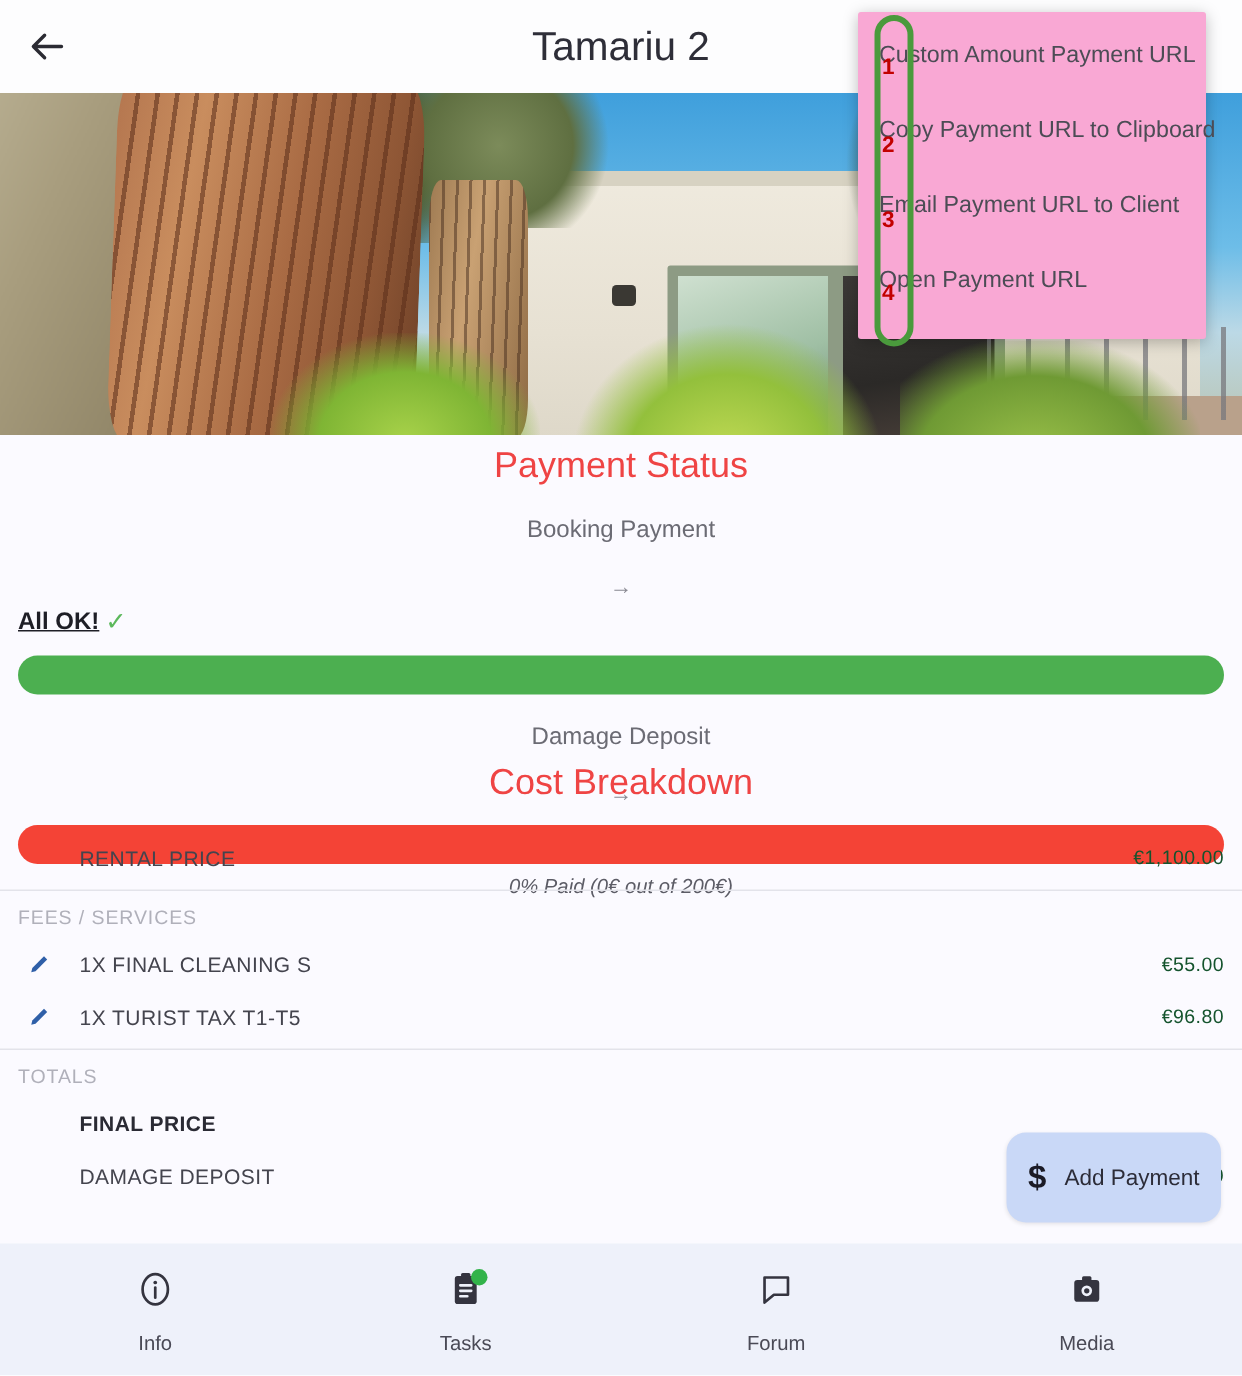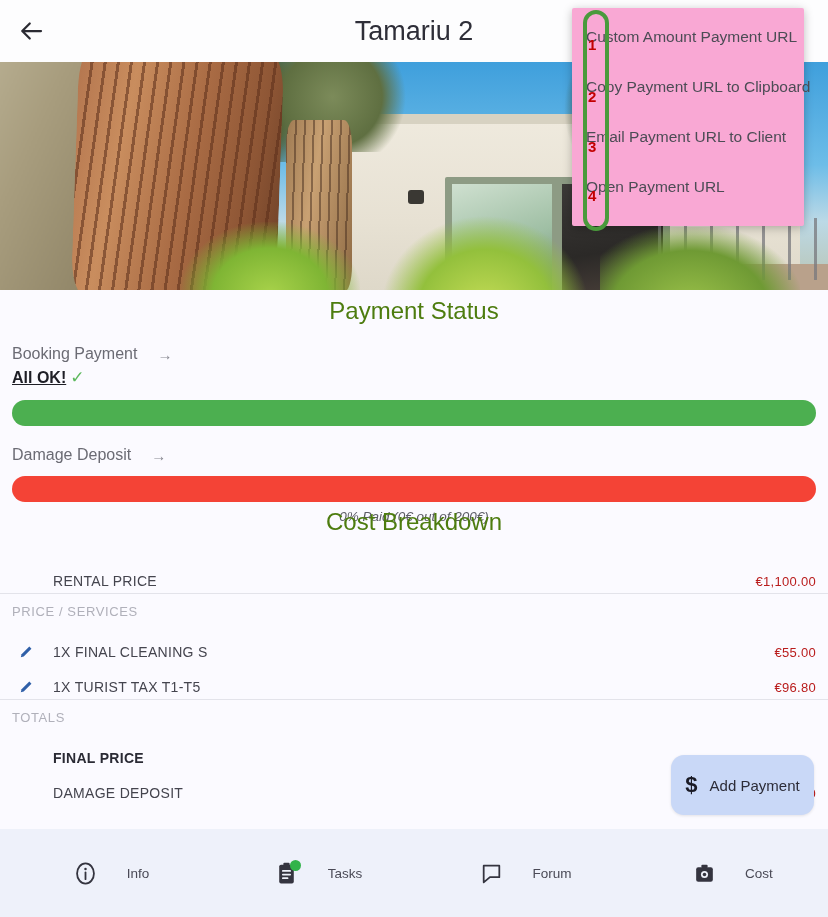--- a/index.html
+++ b/index.html
@@ -195,30 +195,30 @@
     z-index: 9;
     font-size: 15px; font-weight: bold;
     color: #c20000;
     font-family: "Liberation Sans", sans-serif;
     pointer-events: none;
   }
 
   
   .section-title {
     text-align: center;
-    font-size: 24px; color: #4d7c0f; font-weight: 400;
+    font-size: 24px; color: #ef4444; font-weight: 400;
   }
   .pay-status { position: absolute; top: 290px; left: 0; width: 828px; }
   .pay-status .section-title { padding-top: 7px; }
 
   .pay-block { padding: 0 12px; }
   .pay-label {
     font-size: 16px; color: #6b6b74;
     margin-top: 20px;
-    display: flex; align-items: center; gap: 20px;
+    display: flex; align-items: center; gap: 20px; flex-direction: column;
   }
   .arrow-glyph { font-size: 15px; color: #8a8a93; }
   .pay-sub {
     font-size: 16px; color: #1e1e26; font-weight: bold;
     margin-top: 4px;
     display: flex; align-items: center; gap: 4px;
   }
   .pay-sub .ok-text { text-decoration: underline; }
   .check-glyph { color: #5cb85c; font-size: 17px; font-weight: normal; }
 
@@ -251,29 +251,29 @@
     position: absolute; left: 50%; bottom: 2px;
     width: 1.6px; height: 1.6px; background: #f4643c;
     transform: translateX(-50%);
   }
 
   
   .cost { position: absolute; top: 508px; left: 0; width: 828px; }
   .cost .section-title { padding-bottom: 18px; }
 
   .row {
-    display: flex; align-items: flex-end;
+    display: flex; align-items: center;
     height: 35px;
     padding: 0 12px;
     font-size: 14px;
     color: #44444e;
     letter-spacing: .3px;
   }
   .row .row-label { flex: 1; padding-left: 41px; }
-  .row .row-value { text-align: right; font-size: 13px; color: #b91c1c; }
+  .row .row-value { text-align: right; font-size: 13px; color: #14532d; }
   .row.with-icon .row-label { padding-left: 12px; }
   .pencil { width: 29px; display: flex; align-items: center; justify-content: center; }
 
   .divider { height: 1px; background: #e3e3ea; margin: 4px 0 0; }
   .grp-head {
     padding: 10px 0 6px 12px;
     font-size: 13px; color: #b0b0ba; letter-spacing: .6px;
   }
   .row.bold .row-label { font-weight: bold; color: #2a2a34; }
 
@@ -294,21 +294,21 @@
   
   .navbar {
     position: absolute; bottom: 0; left: 0;
     width: 828px; height: 88px;
     background: #eef1fa;
     display: flex; align-items: center;
     z-index: 7;
   }
   .nav-item {
     flex: 1;
-    display: flex; flex-direction: row;
+    display: flex; flex-direction: column;
     align-items: center; justify-content: center;
     gap: 13px; cursor: pointer;
     height: 88px;
   }
   .nav-icon-wrap {
     width: 56px; height: 32px;
     display: flex; align-items: center; justify-content: center;
     border-radius: 16px;
     position: relative;
   }
@@ -404,21 +404,21 @@
 
   <div class="cost">
     <div class="section-title">Cost Breakdown</div>
 
     <div class="row">
       <div class="row-label">RENTAL PRICE</div>
       <div class="row-value">€1,100.00</div>
     </div>
     <div class="divider"></div>
 
-    <div class="grp-head">PRICE / SERVICES</div>
+    <div class="grp-head">FEES / SERVICES</div>
 
     <div class="row with-icon">
       <div class="pencil">
         <svg width="17" height="17" viewBox="0 0 24 24" fill="none">
           <path d="M4 20l4-1 11-11-3-3L5 16l-1 4z" fill="#2f5fa8"></path>
         </svg>
       </div>
       <div class="row-label">1X FINAL CLEANING S</div>
       <div class="row-value">€55.00</div>
     </div>
@@ -489,17 +489,17 @@
 
     <div class="nav-item">
       <div class="nav-icon-wrap">
         <svg width="25" height="25" viewBox="0 0 24 24" fill="none">
           <rect x="4" y="6" width="16" height="14" rx="2" fill="#34343f"></rect>
           <rect x="9" y="3.6" width="6" height="3" rx="1" fill="#34343f"></rect>
           <circle cx="12" cy="13" r="3.4" fill="#eef1fa"></circle>
           <circle cx="12" cy="13" r="1.7" fill="#34343f"></circle>
         </svg>
       </div>
-      <div class="nav-label">Cost</div>
+      <div class="nav-label">Media</div>
     </div>
 
   </div>
 </div>
 
 </body></html>

